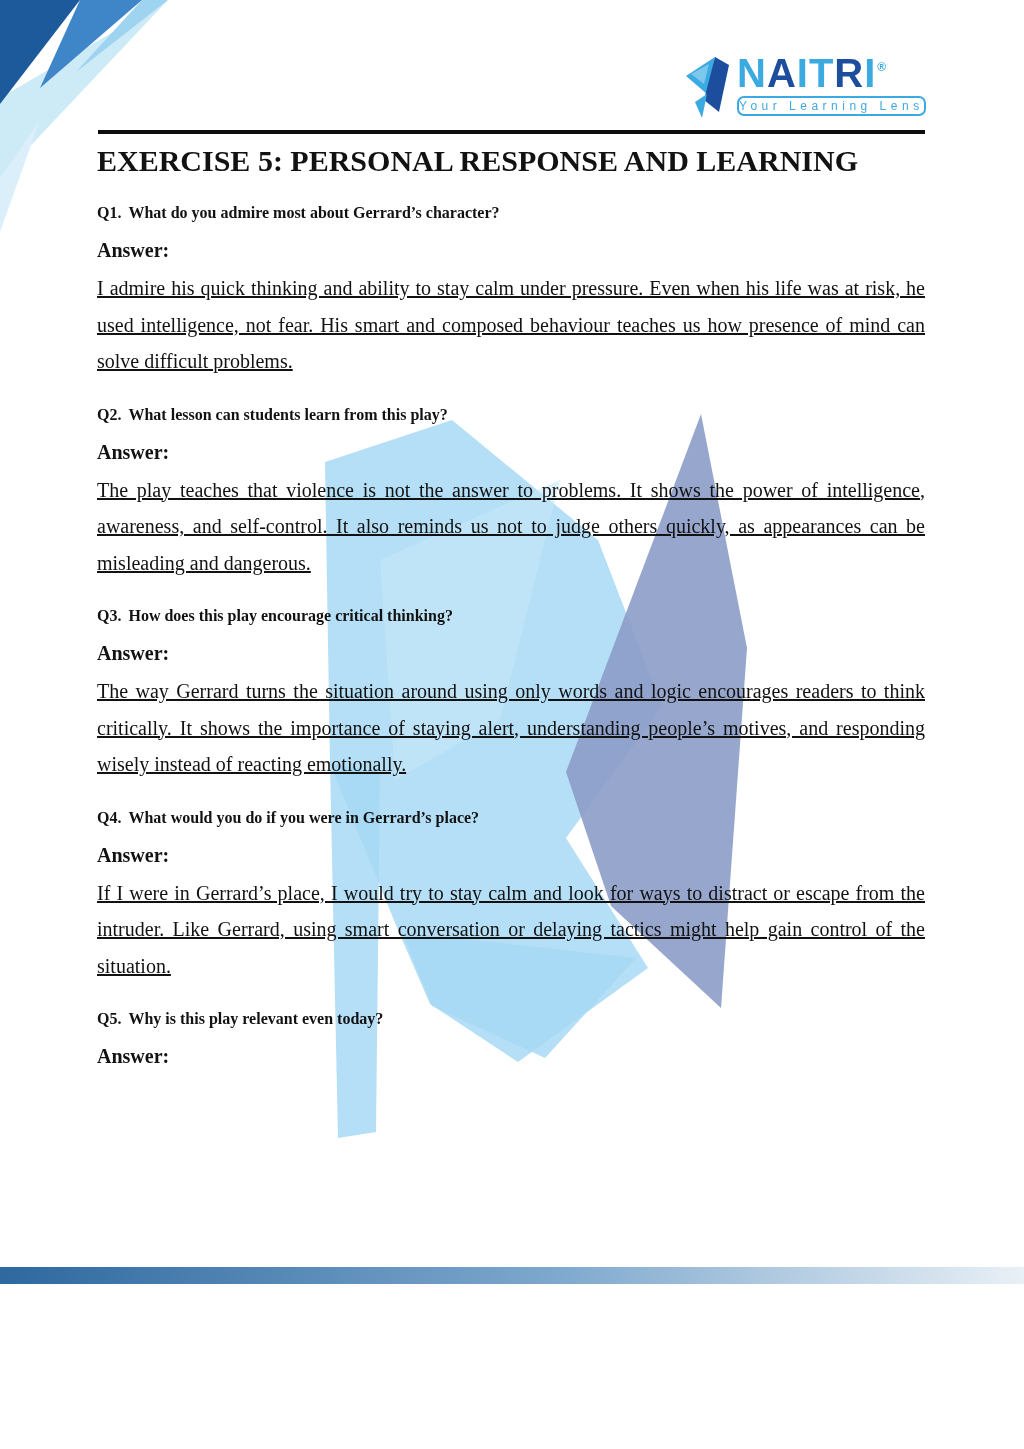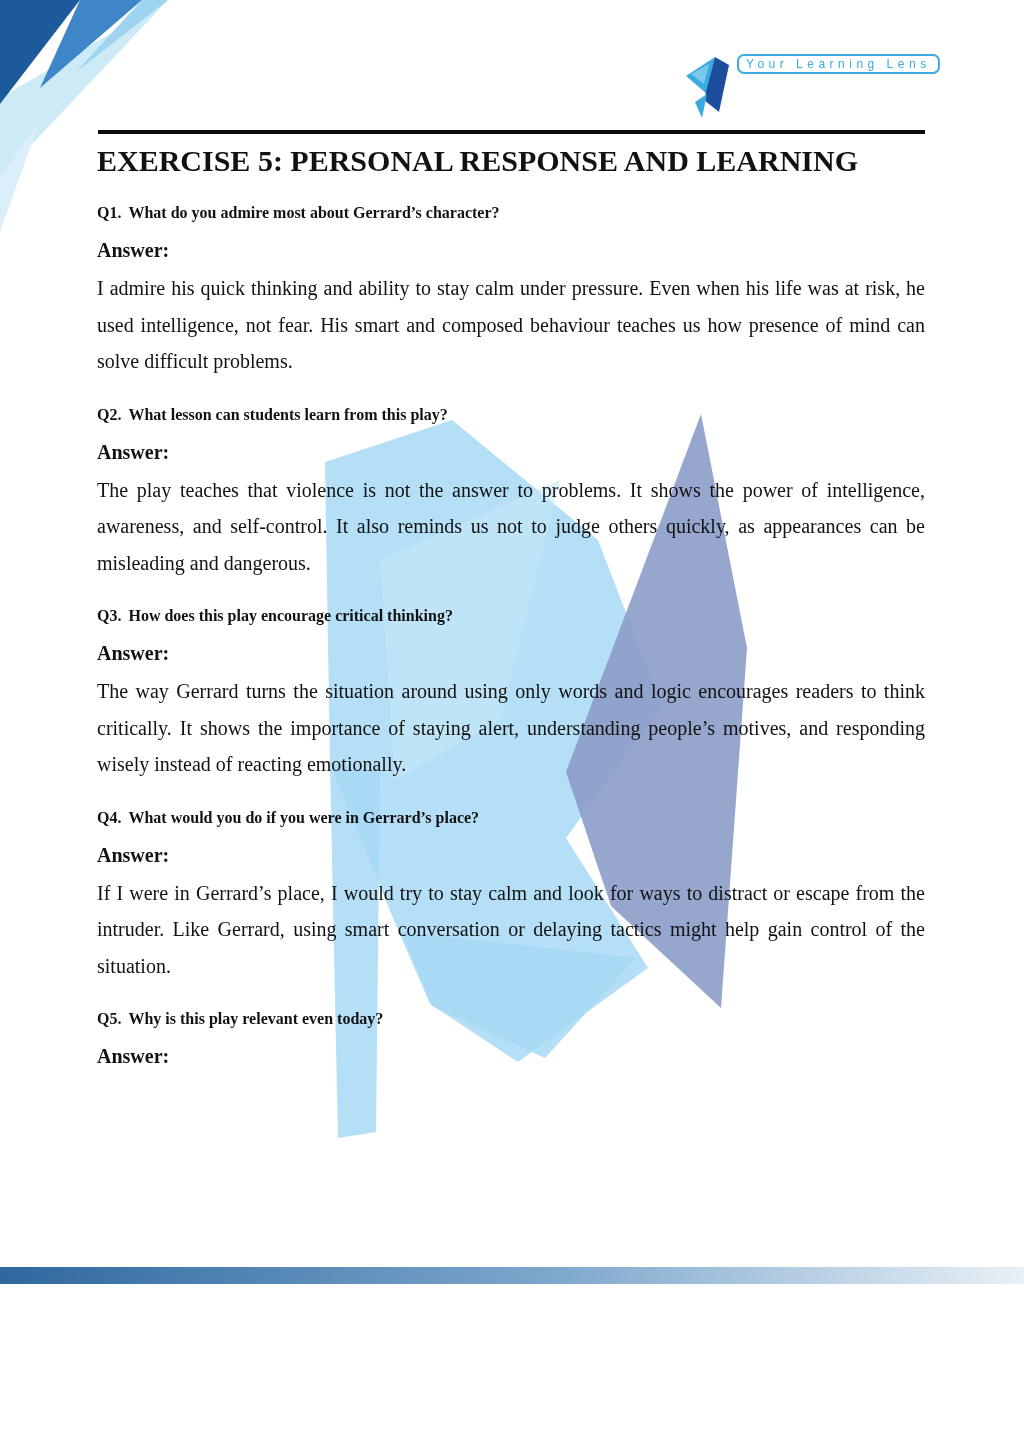--- a/index.html
+++ b/index.html
@@ -31,36 +31,36 @@
     font-size:40px;line-height:42px;letter-spacing:1px;white-space:nowrap;
   }
   .wordmark .lt[data-tone="light"]{color:var(--brand_light);}
   .wordmark .lt[data-tone="dark"]{color:var(--brand_dark);}
   .reg{
     font-family:"Liberation Sans","DejaVu Sans",sans-serif;font-size:12px;
     color:var(--brand_light);vertical-align:top;position:relative;top:-6px;left:1px;font-weight:bold;
   }
   .tagline{
     margin-top:2px;border:2px solid var(--brand_light);border-radius:7px;background:#ffffff;
-    padding:1px 7px;font-family:"Liberation Sans","DejaVu Sans",sans-serif;
+    padding:1px 0;font-family:"Liberation Sans","DejaVu Sans",sans-serif;
     font-size:12px;letter-spacing:4.5px;color:var(--brand_light);white-space:nowrap;
   }
   
   .rule{position:absolute;left:98px;top:130px;width:827px;height:4px;background:#0d0d0d;}
   
   .content{position:absolute;left:97px;top:140px;width:828px;}
   .doc-title{
     font-size:30px;font-weight:bold;line-height:42px;margin:0 0 16px 0;letter-spacing:0;
   }
   .qa{margin:0;}
   .qa + .qa .q{margin-top:20px;}
   .q{font-size:16px;font-weight:bold;line-height:30px;margin:0 0 7px 0;}
   .qnum{margin-right:7px;}
   .label{font-size:20px;font-weight:bold;line-height:30px;margin:0 0 5px 0;}
-  .ans{font-size:20px;line-height:36.5px;margin:0;text-align:justify;}
+  .ans{font-size:20px;line-height:36.5px;margin:0;text-align:justify;text-decoration:underline;}
   
   .bottom-bar{
     position:absolute;left:0;top:1267px;width:1024px;height:17px;
     background:linear-gradient(to right,var(--bar_left) 0%,var(--bar_mid) 55%,var(--bar_right) 100%);
   }
 </style>
 </head>
 <body>
 
 <div class="page">
@@ -82,20 +82,21 @@
   </svg>
 
   <div class="logo">
     <svg class="logo-mark" width="50" height="68" viewBox="0 0 50 68">
       <polygon class="lm-light" points="3,24 32,5 24,42"></polygon>
       <polygon class="lm-mid" points="8,22 26,12 21,32"></polygon>
       <polygon class="lm-navy" points="32,5 46,13 36,60 21,48"></polygon>
       <polygon class="lm-light" points="12,50 24,42 19,66"></polygon>
     </svg>
     <div class="logo-text">
+      <div class="wordmark"><span class="lt" data-tone="light">N</span><span class="lt" data-tone="dark">A</span><span class="lt" data-tone="light">I</span><span class="lt" data-tone="light">T</span><span class="lt" data-tone="dark">R</span><span class="lt" data-tone="light">I</span><span class="reg">®</span></div>
       <div class="tagline">Your Learning Lens</div>
     </div>
   </div>
 
   <div class="rule"></div>
 
   <div class="content">
     <h1 class="doc-title">EXERCISE 5: PERSONAL RESPONSE AND LEARNING</h1>
 
     <section class="qa">

